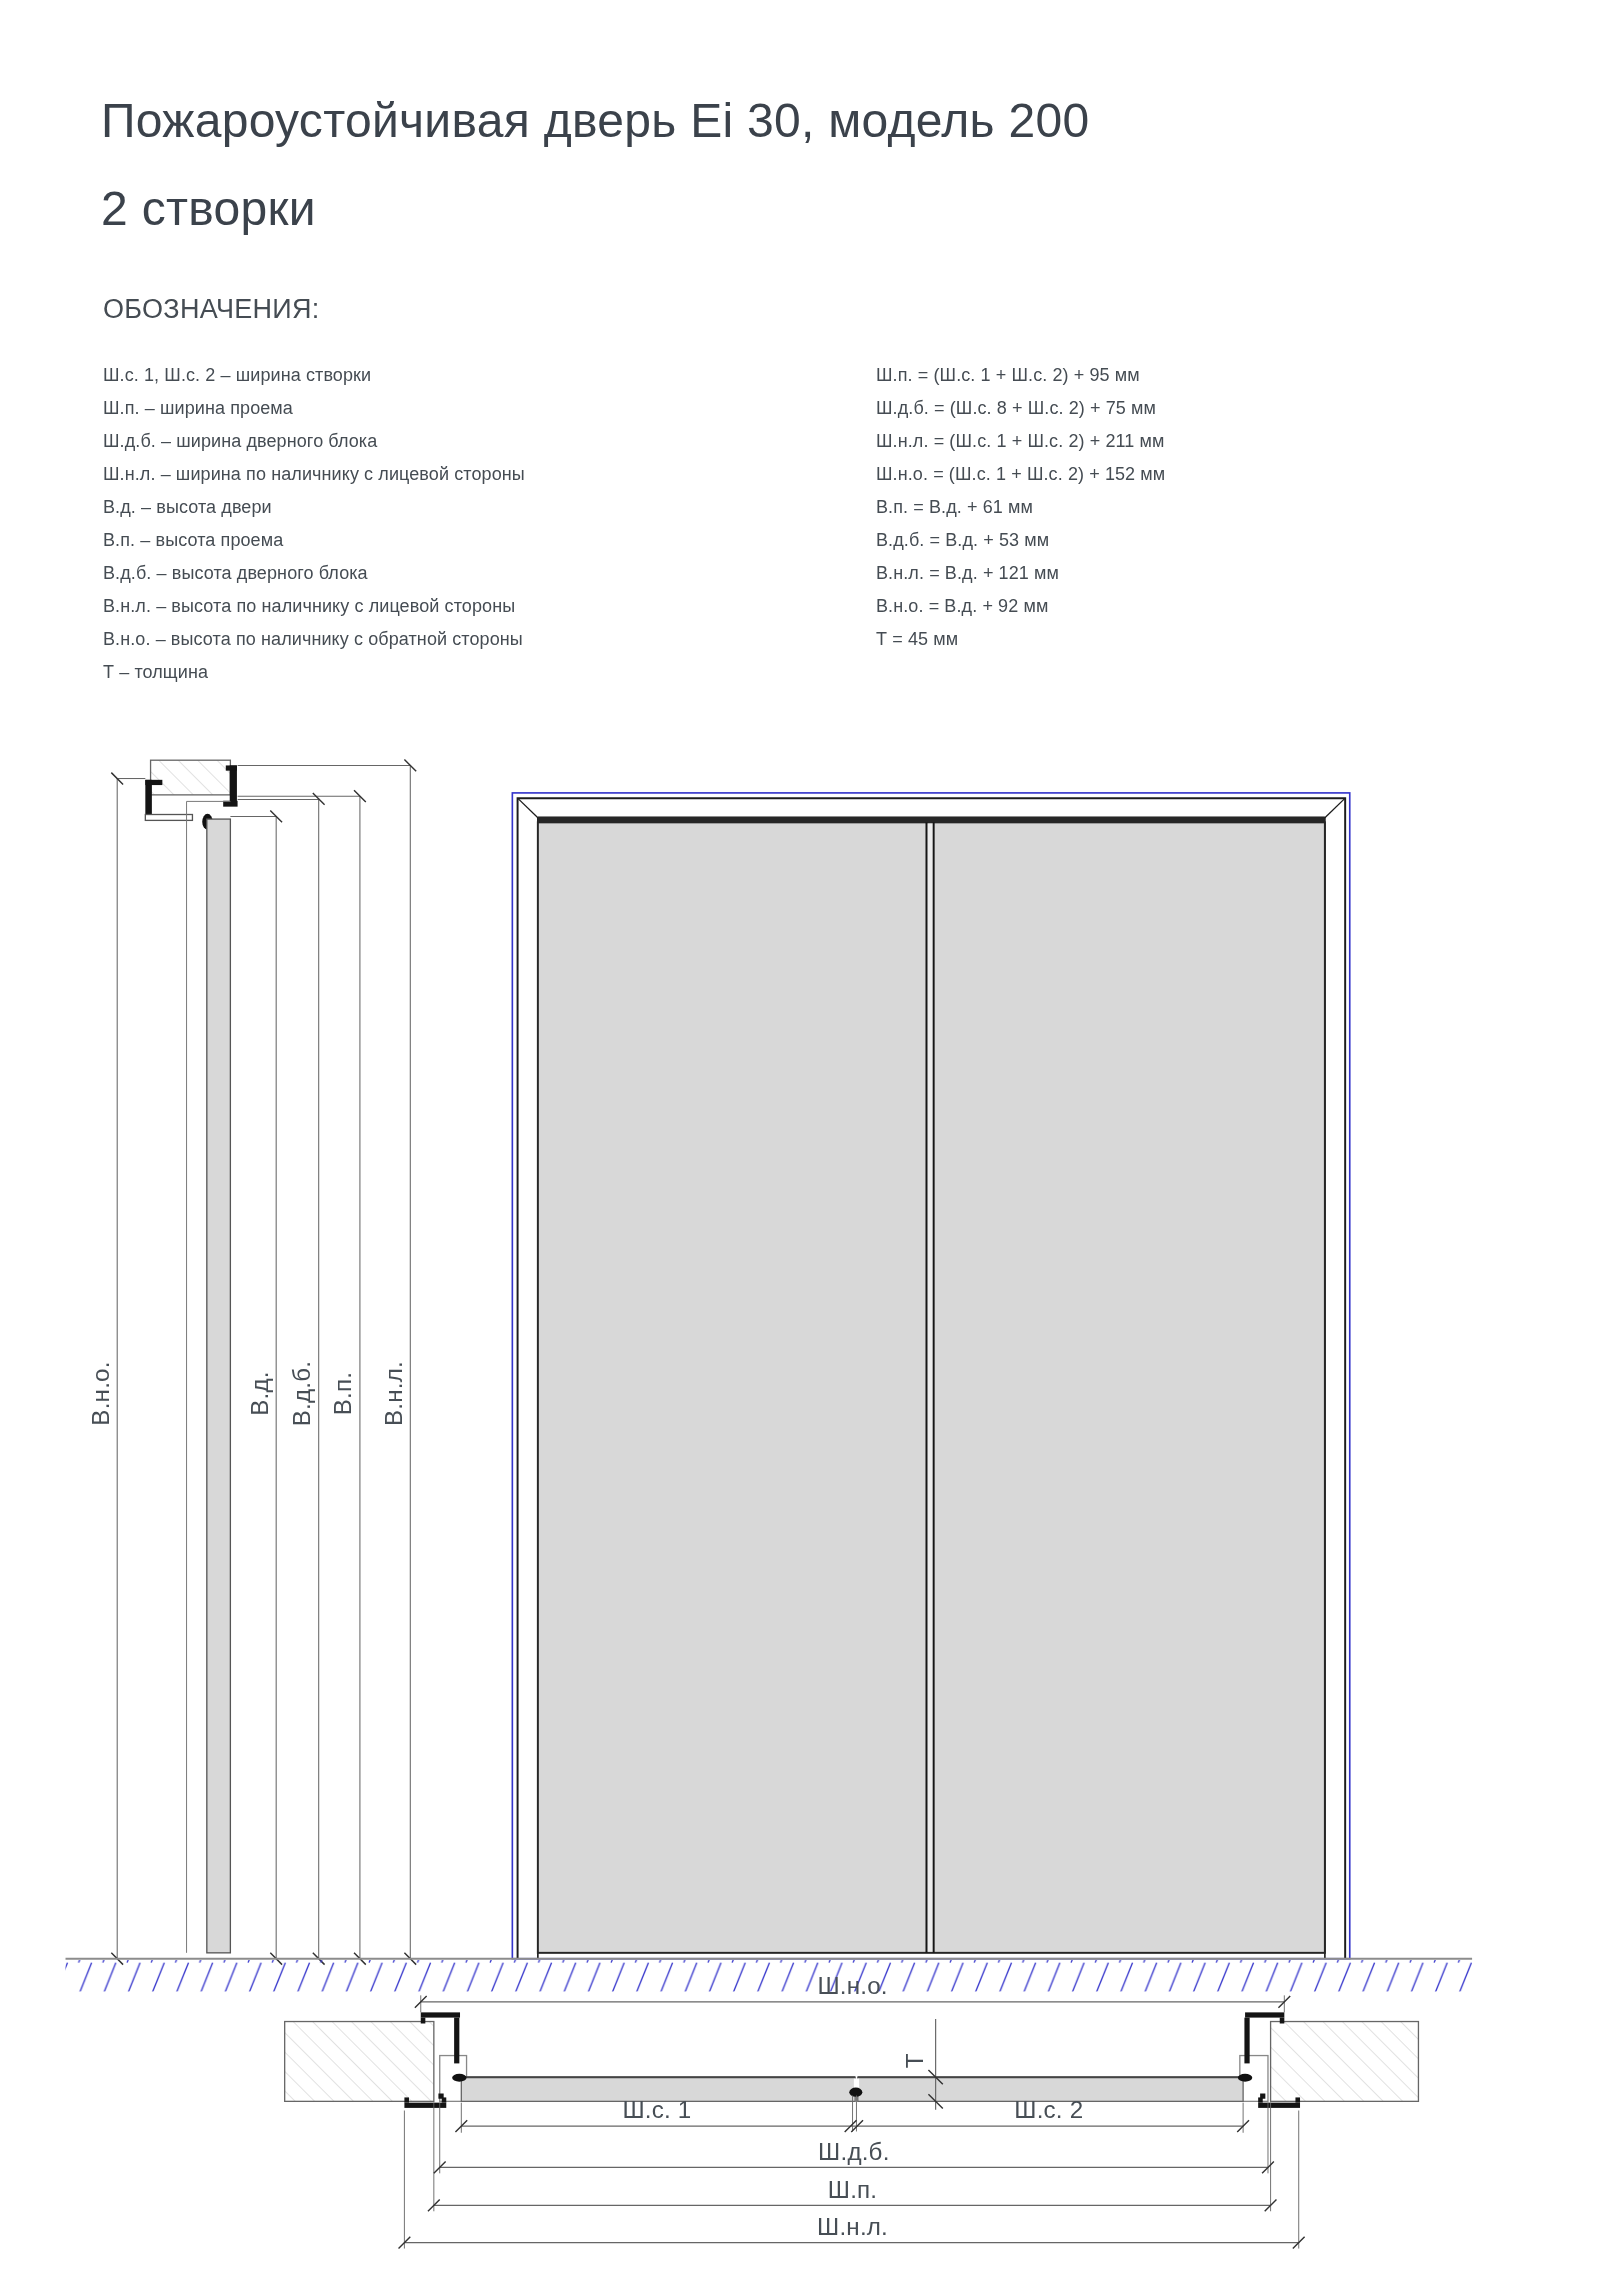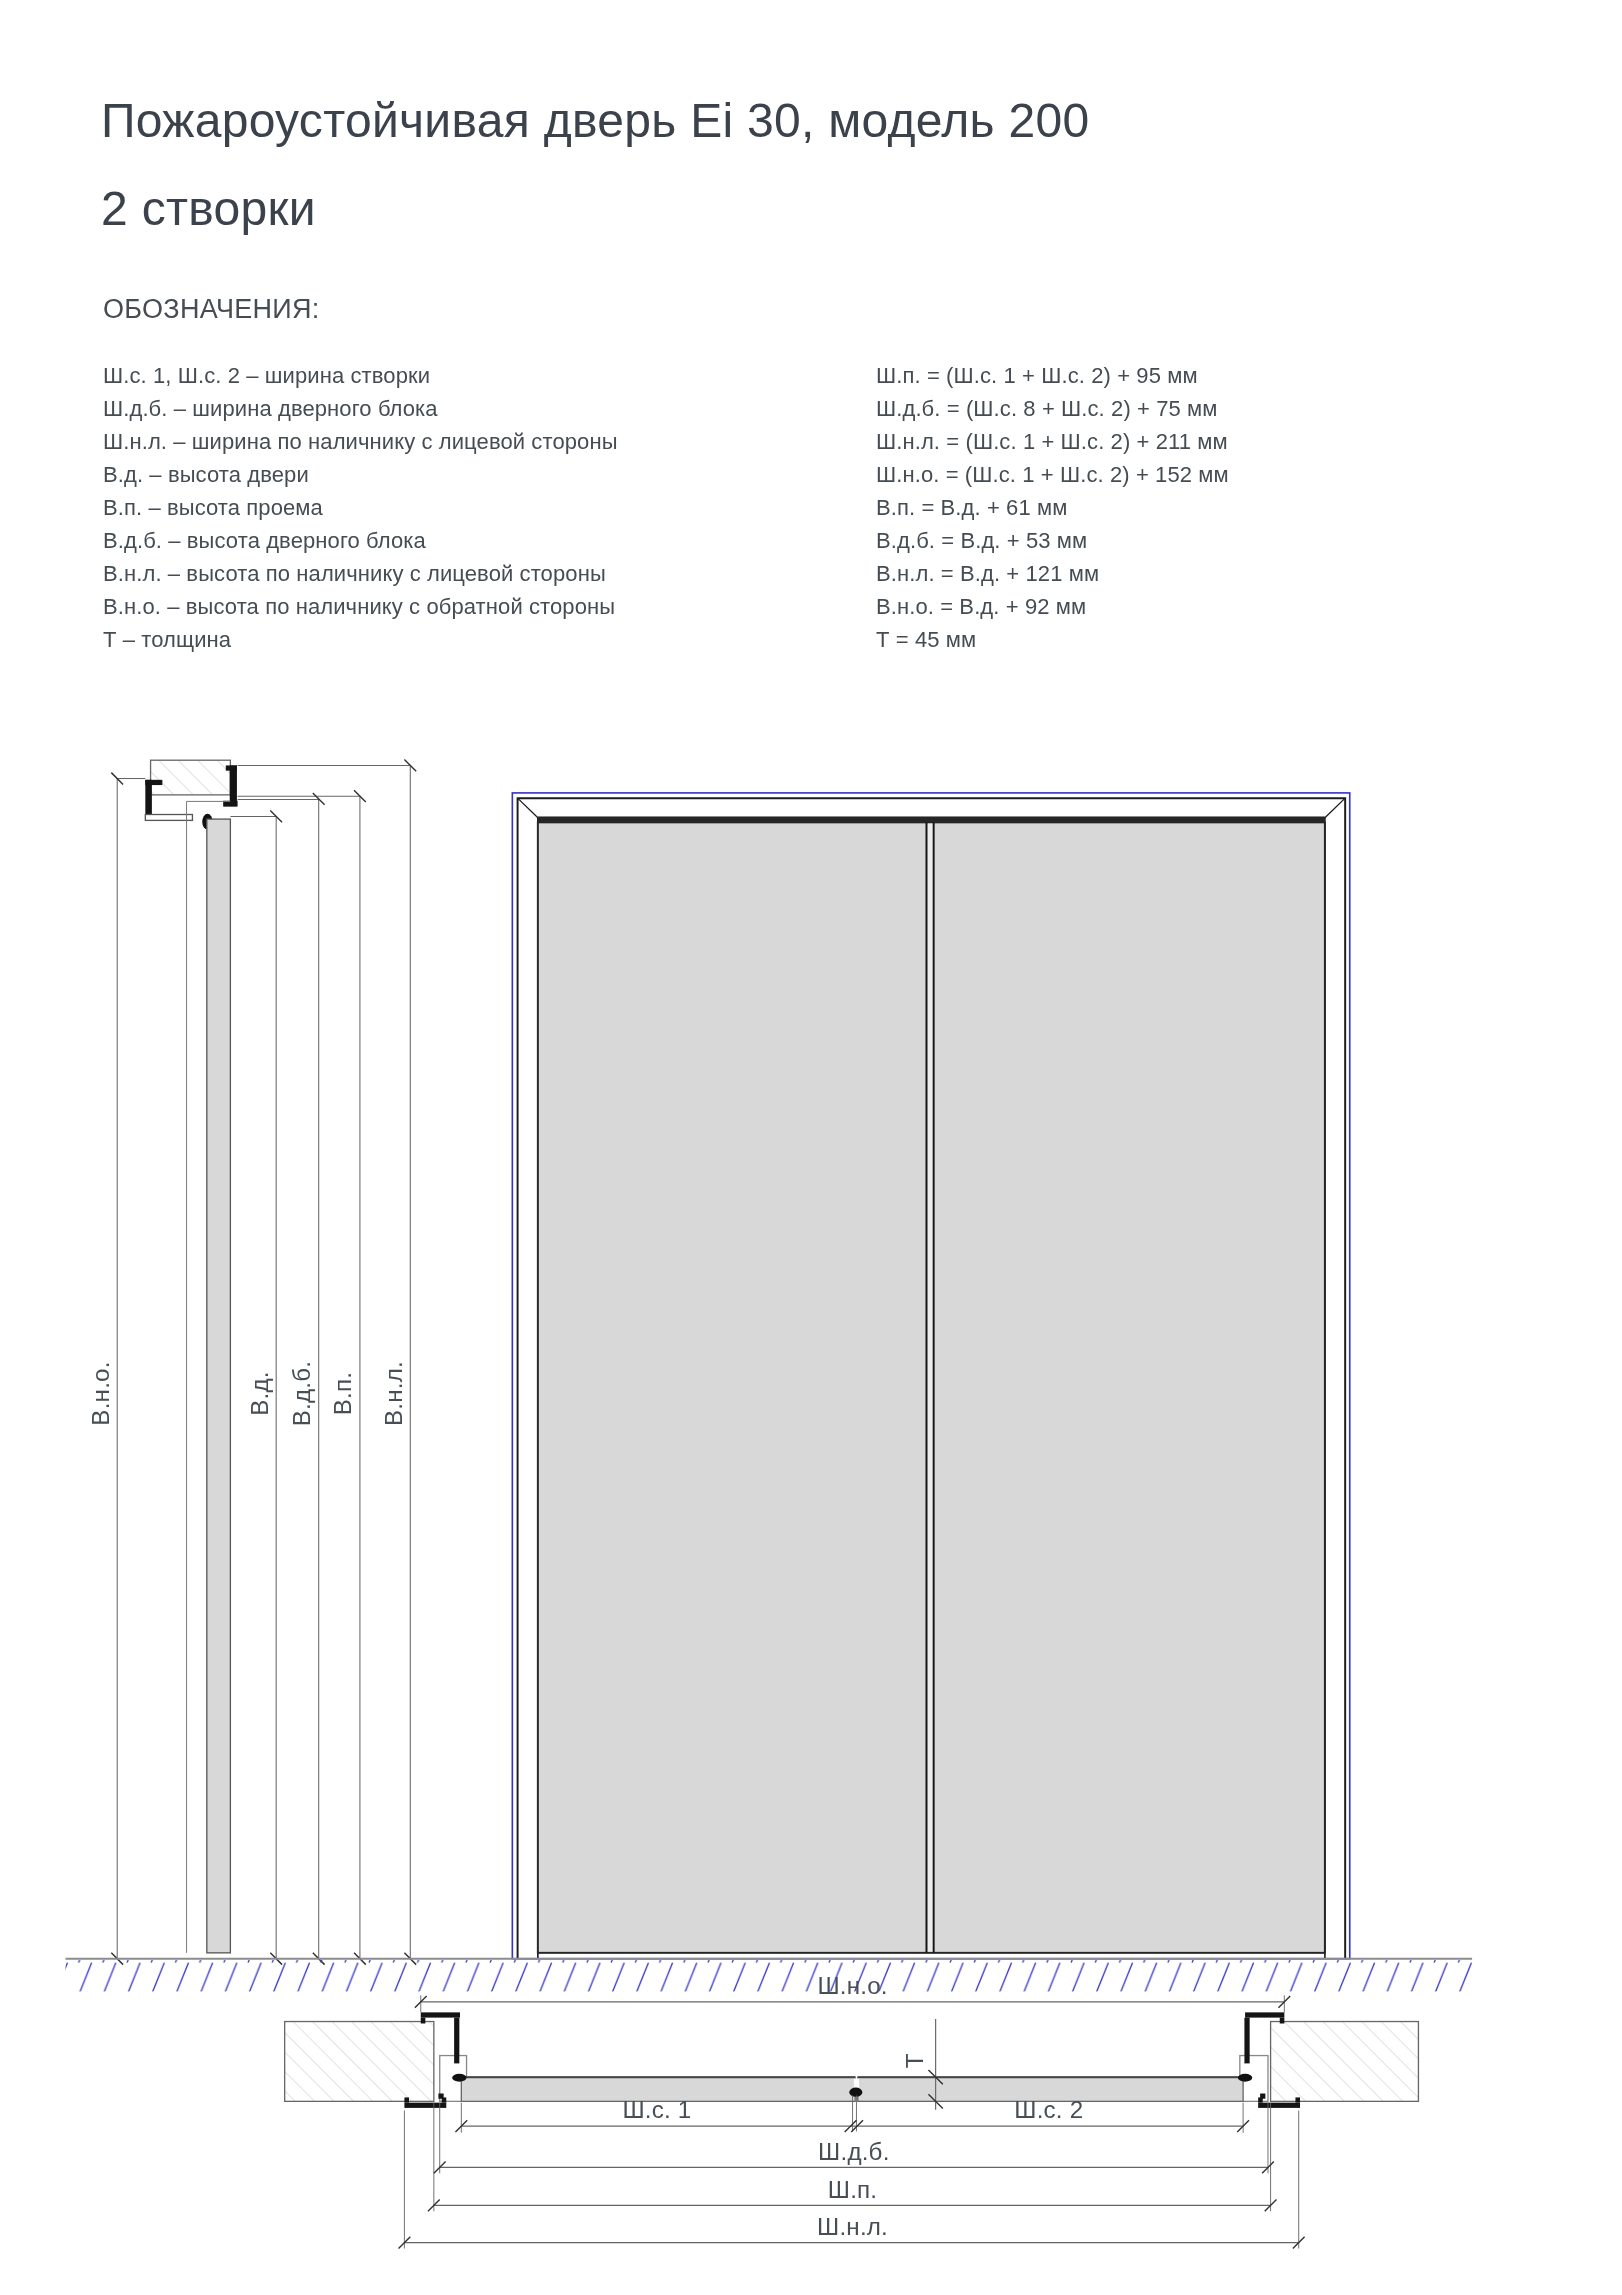--- a/index.html
+++ b/index.html
@@ -9,21 +9,21 @@
   }
   .title{
     position:absolute;left:101px;top:77px;
     font-size:48px;line-height:88px;color:#3b424b;letter-spacing:0.3px;
   }
   .legend-heading{
     position:absolute;left:103px;top:294px;
     font-size:27px;color:#454c53;letter-spacing:0.3px;
   }
   .legend-col{
-    position:absolute;top:359px;font-size:22px;line-height:33px;color:#454c53;
+    position:absolute;top:359px;font-size:18px;line-height:33px;color:#454c53;
     white-space:nowrap;letter-spacing:0.1px;
   }
   .legend-left{left:103px;}
   .legend-right{left:851px;margin-left:25px;}
   svg text{
     font-family:"Liberation Sans",sans-serif;
     font-size:37px;fill:#474e55;letter-spacing:0.3px;
   }
 </style>
 </head>
@@ -33,20 +33,21 @@
 
   <div class="title">
     <div>Пожароустойчивая дверь Ei 30, модель 200</div>
     <div>2 створки</div>
   </div>
 
   <div class="legend-heading">ОБОЗНАЧЕНИЯ:</div>
 
   <div class="legend-col legend-left">
     <div>Ш.с. 1, Ш.с. 2 – ширина створки</div>
+    <div>Ш.п. – ширина проема</div>
     <div>Ш.д.б. – ширина дверного блока</div>
     <div>Ш.н.л. – ширина по наличнику с лицевой стороны</div>
     <div>В.д. – высота двери</div>
     <div>В.п. – высота проема</div>
     <div>В.д.б. – высота дверного блока</div>
     <div>В.н.л. – высота по наличнику с лицевой стороны</div>
     <div>В.н.о. – высота по наличнику с обратной стороны</div>
     <div>Т – толщина</div>
   </div>
 

